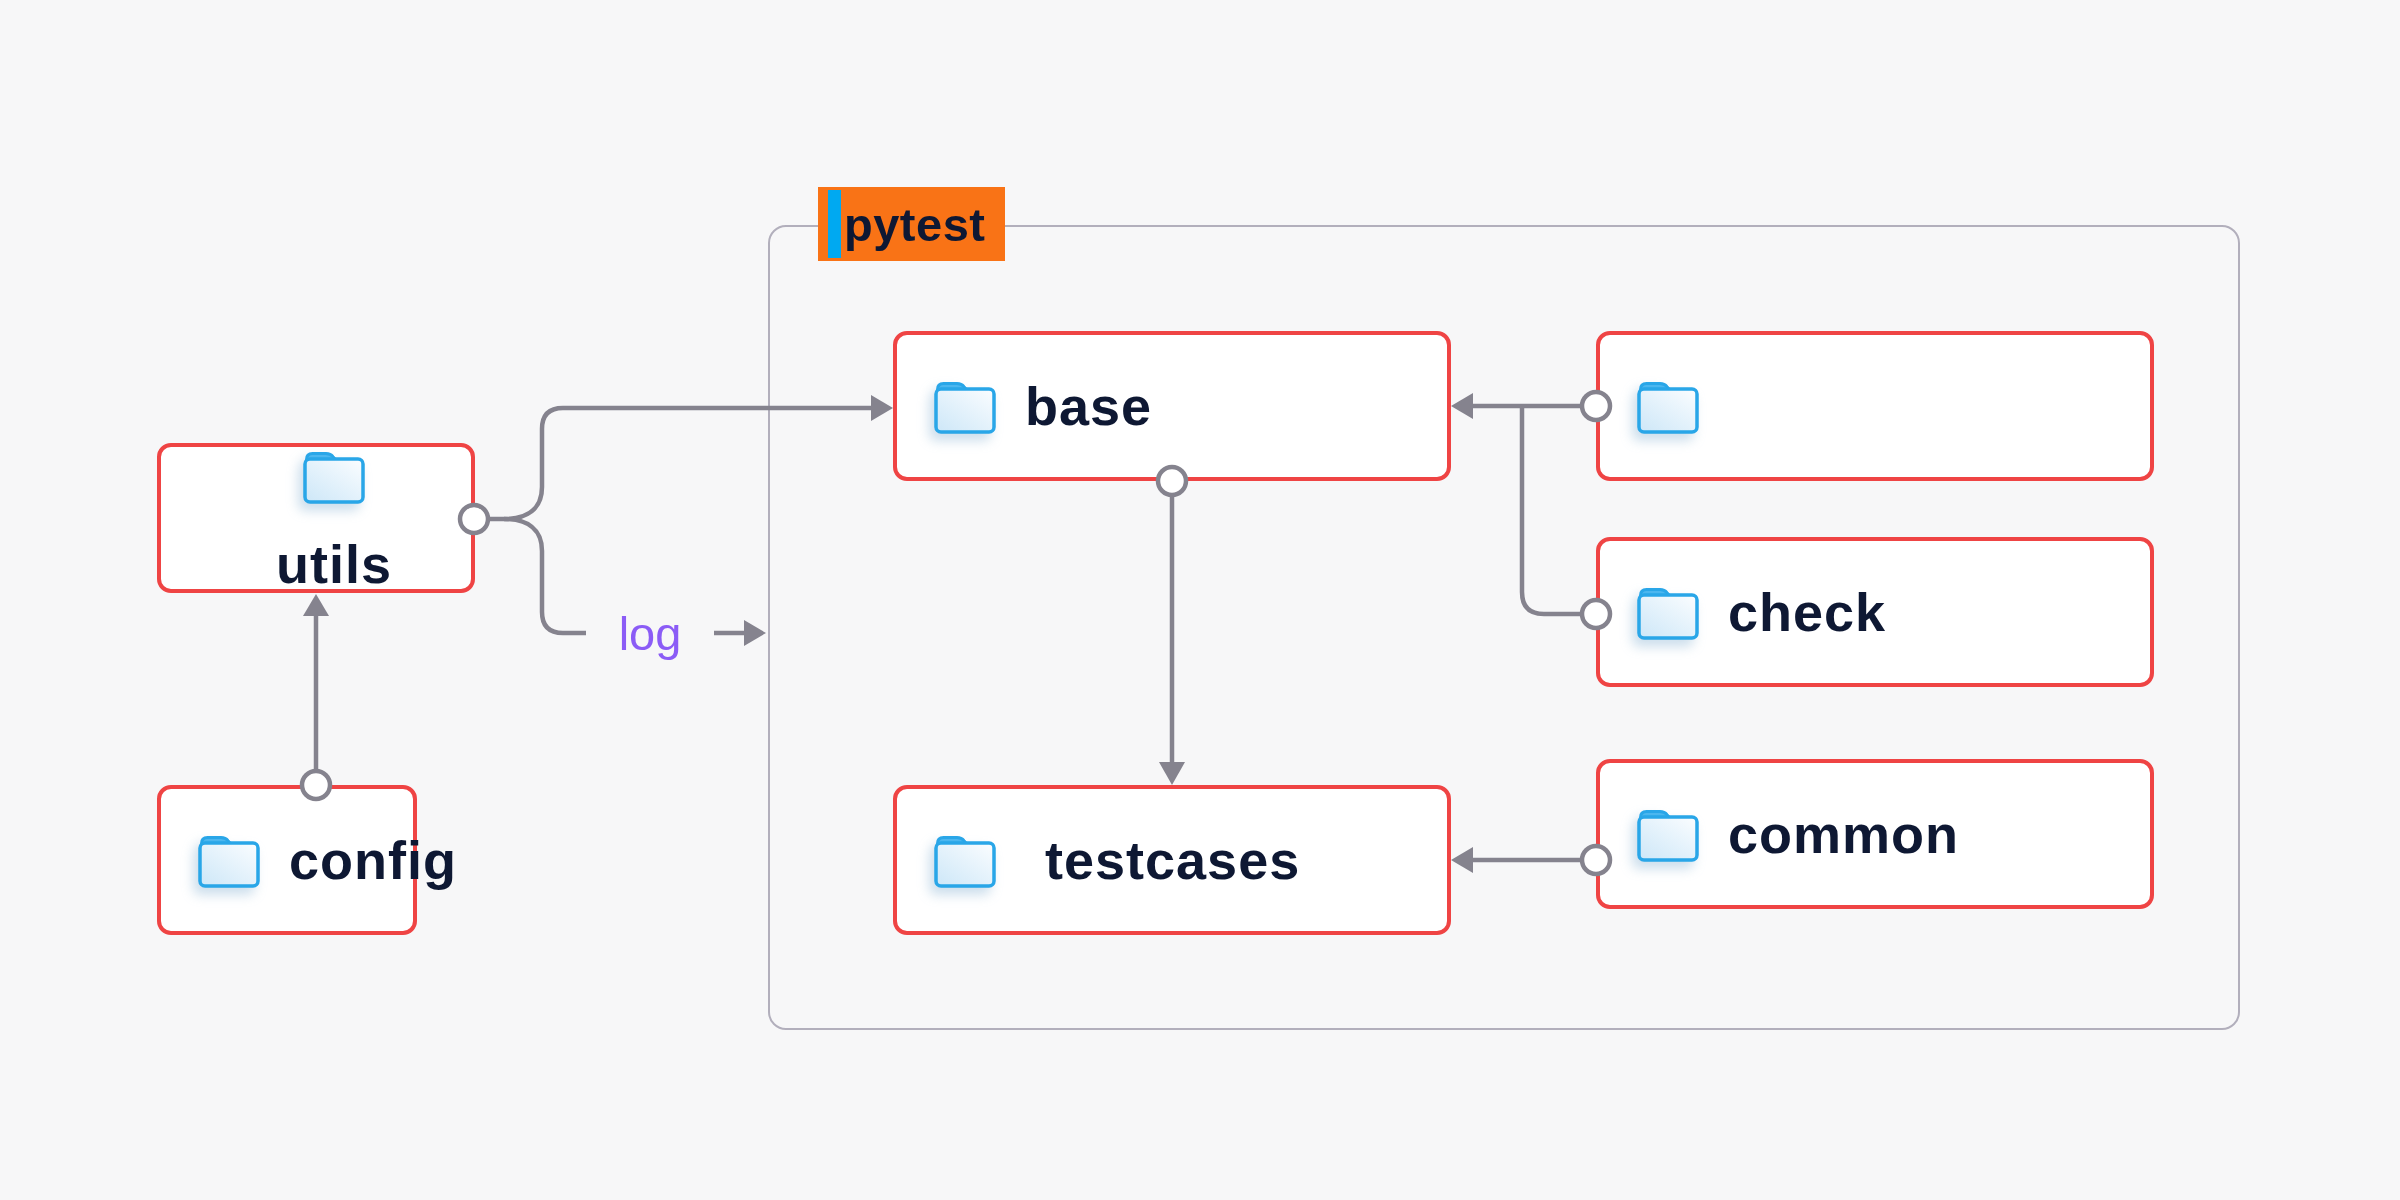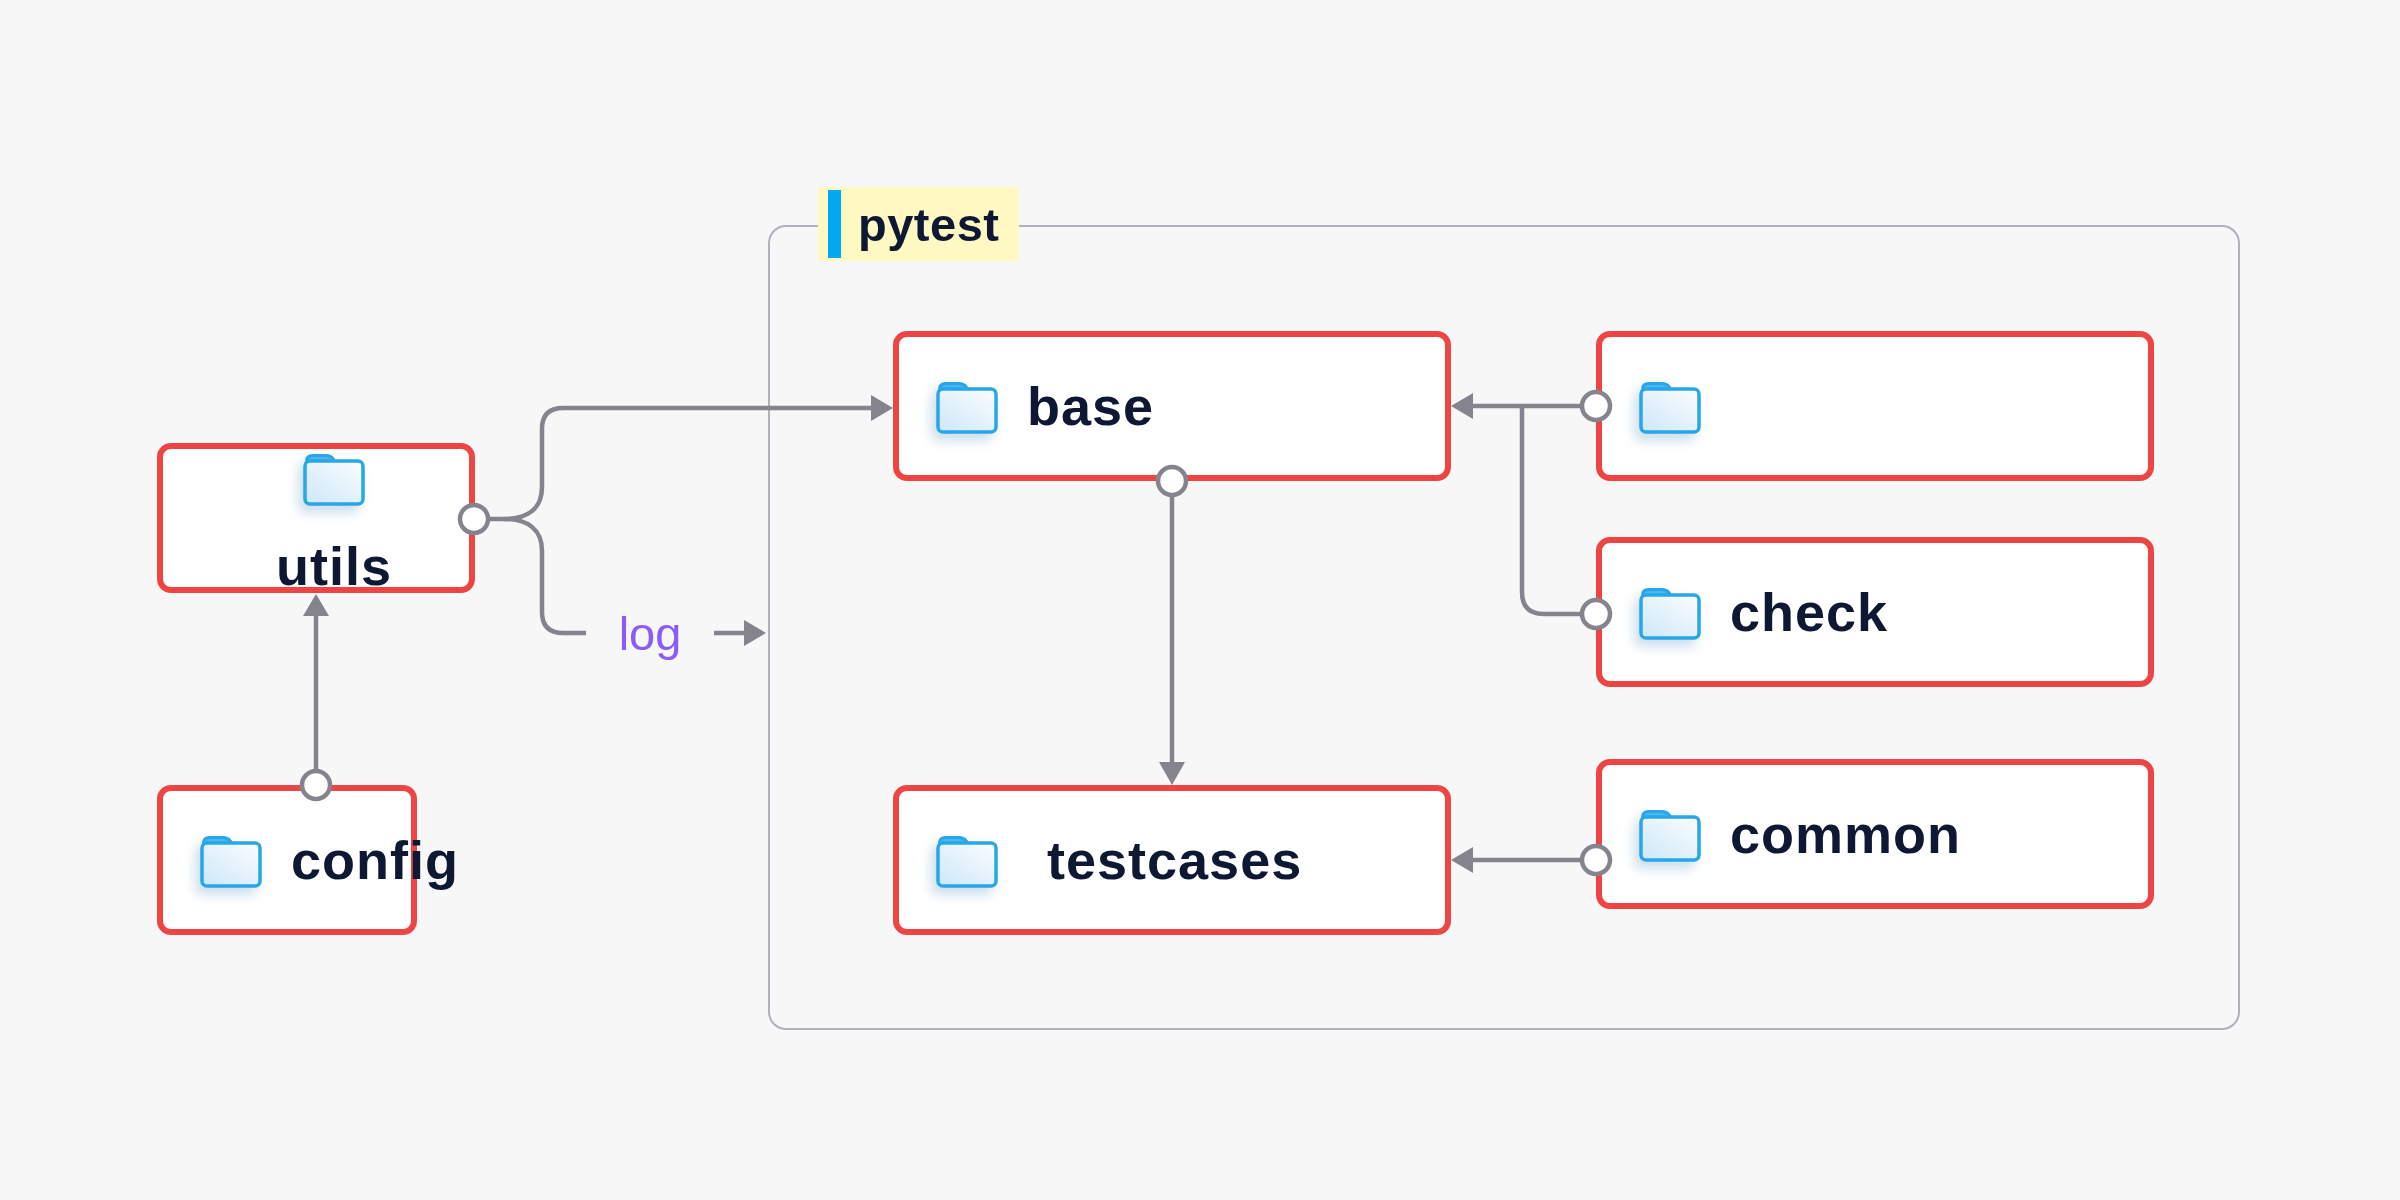--- a/index.html
+++ b/index.html
@@ -9,29 +9,29 @@
     font-family:"Liberation Sans", sans-serif;
   }
   
   .container-box{
     position:absolute;left:768px;top:225px;width:1472px;height:805px;
     border:2px solid #b2afbc;border-radius:18px;box-sizing:border-box;
     background:transparent;z-index:1;
   }
   .container-label{
     position:absolute;left:818px;top:187px;height:74px;z-index:4;
-    display:flex;align-items:center;gap:17px;
-    background:#fef9c3;padding:0 20px 0 10px;
+    display:flex;align-items:center;gap:3px;
+    background:#f97316;padding:0 20px 0 10px;
   }
   .container-label .bar{width:13px;height:68px;background:#00a9f1;}
   .container-label .txt{font-size:47px;font-weight:700;color:#0e1833;letter-spacing:0.5px;}
   
   .node{
     position:absolute;height:150px;box-sizing:border-box;z-index:2;
-    background:#ffffff;border:6px solid #ef4444;border-radius:14px;
+    background:#ffffff;border:4px solid #ef4444;border-radius:14px;
     display:flex;align-items:center;padding-left:36px;gap:28px;
   }
   .node .label{font-size:54px;font-weight:700;color:#0e1833;letter-spacing:1px;}
   .n-utils    {left:157px; top:443px; width:318px;flex-direction:column;}
   .n-config   {left:157px; top:785px; width:260px;}
   .n-base     {left:893px; top:331px; width:558px;}
   .n-pymilvus {left:1596px;top:331px; width:558px;}
   .n-check    {left:1596px;top:537px; width:558px;}
   .n-testcases{left:893px; top:785px; width:558px;gap:48px;}
   .n-common   {left:1596px;top:759px; width:558px;}

